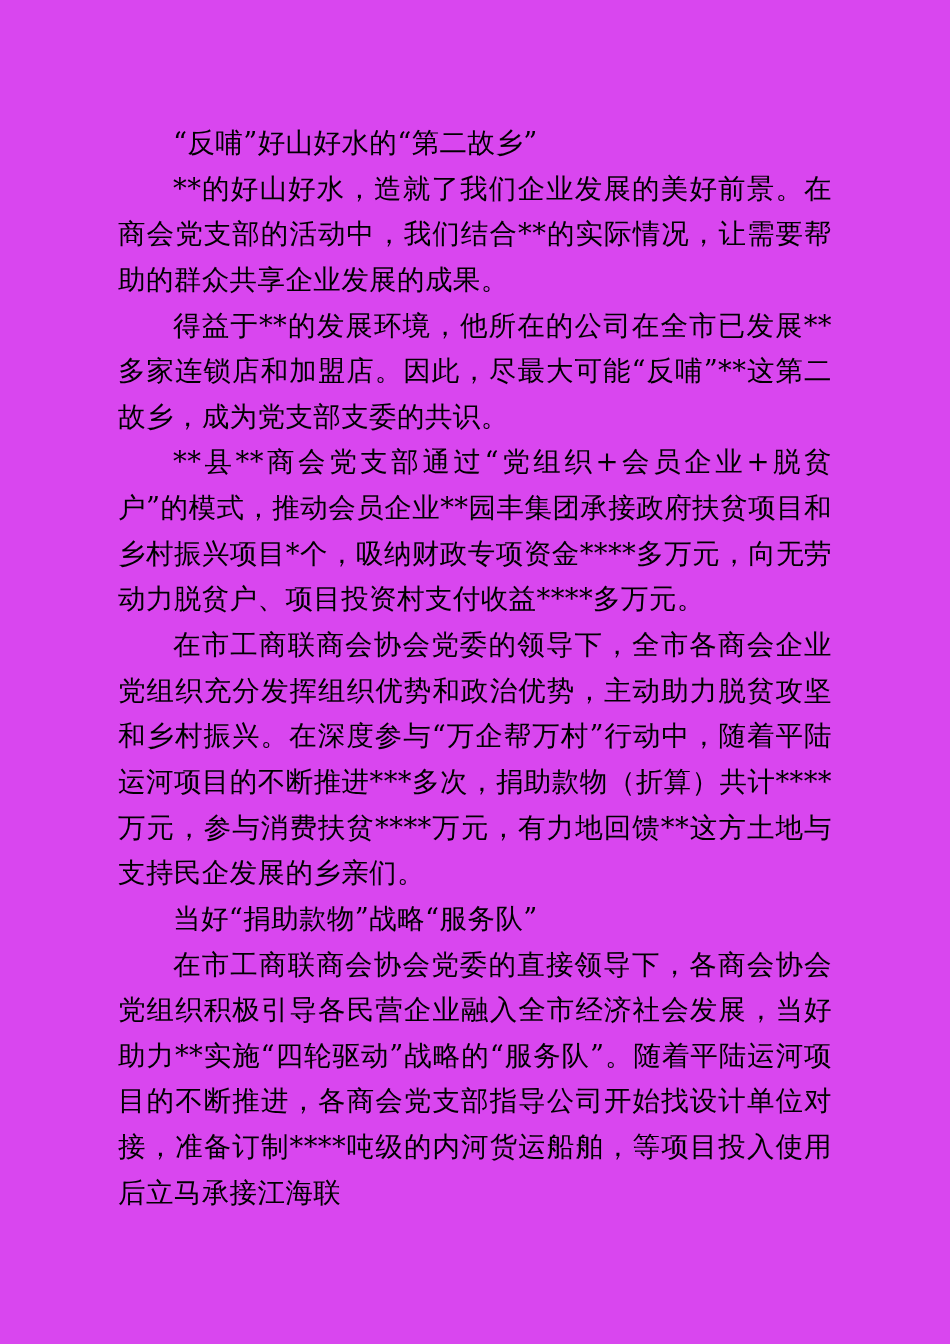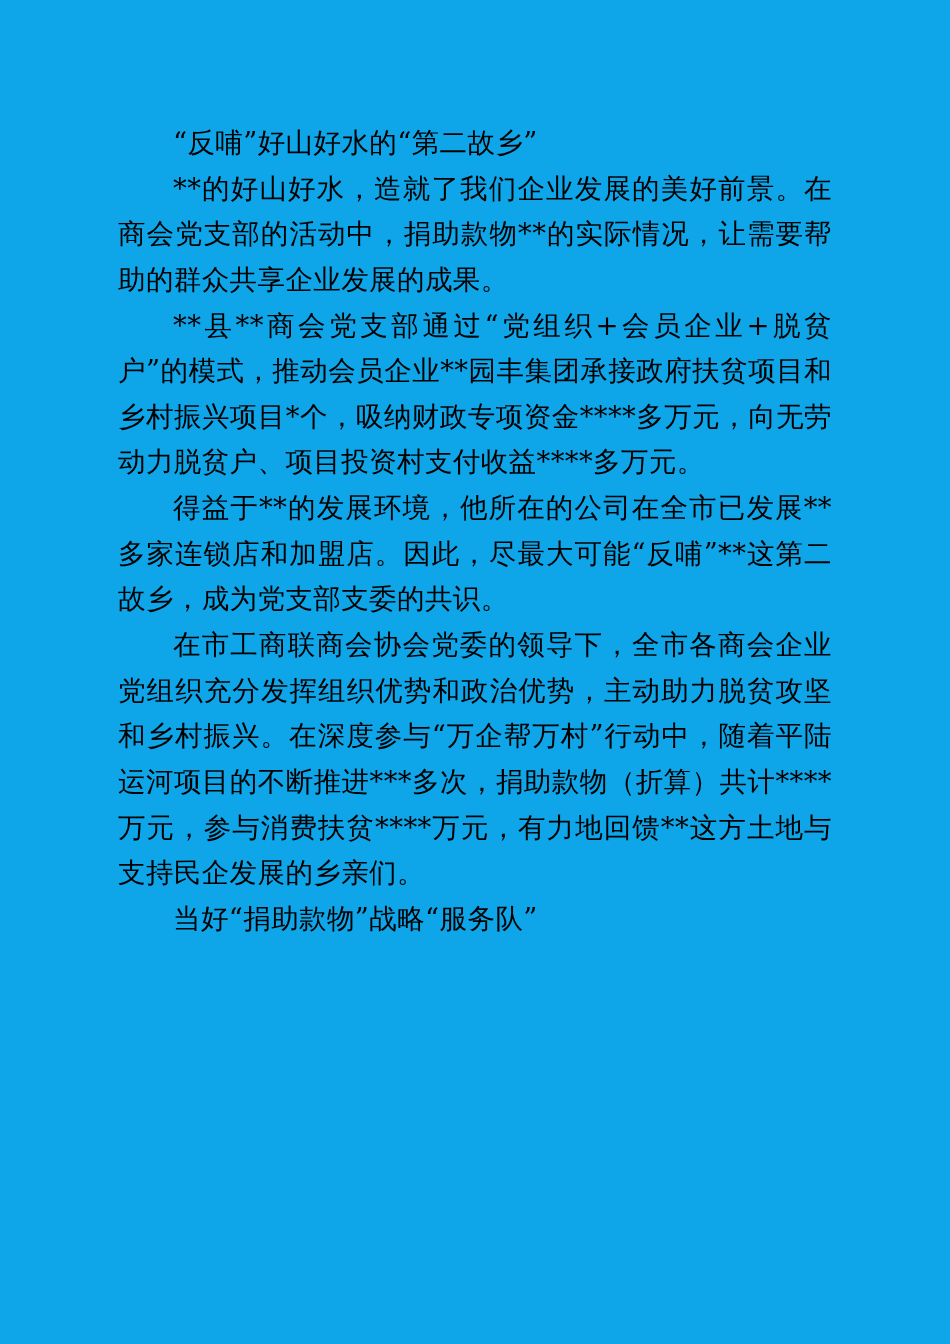--- a/index.html
+++ b/index.html
@@ -11,21 +11,21 @@
     width: 950px;
     height: 1344px;
     font-family: "DejaVu Serif", "Liberation Serif", serif;
     color: #000000;
     overflow: hidden;
   }
   .page {
     position: relative;
     width: 950px;
     height: 1344px;
-    background: #0ea5e9;
+    background: #d946ef;
     box-sizing: border-box;
     padding: 120px 118px 60px 118px;
   }
   .doc-body {
     font-size: 27.5px;
     line-height: 1.66;
     letter-spacing: 0.4px;
     text-align: justify;
     text-justify: inter-ideograph;
   }
@@ -37,19 +37,20 @@
   .para + .para {
     margin-top: 0px;
   }
 </style>
 </head>
 <body>
 
 <div class="page">
   <div class="doc-body">
     <p class="para">“反哺”好山好水的“第二故乡”</p>
-    <p class="para">**的好山好水，造就了我们企业发展的美好前景。在商会党支部的活动中，捐助款物**的实际情况，让需要帮助的群众共享企业发展的成果。</p>
+    <p class="para">**的好山好水，造就了我们企业发展的美好前景。在商会党支部的活动中，我们结合**的实际情况，让需要帮助的群众共享企业发展的成果。</p>
+    <p class="para">得益于**的发展环境，他所在的公司在全市已发展**多家连锁店和加盟店。因此，尽最大可能“反哺”**这第二故乡，成为党支部支委的共识。</p>
     <p class="para">**县**商会党支部通过“党组织+会员企业+脱贫户”的模式，推动会员企业**园丰集团承接政府扶贫项目和乡村振兴项目*个，吸纳财政专项资金****多万元，向无劳动力脱贫户、项目投资村支付收益****多万元。</p>
-    <p class="para">得益于**的发展环境，他所在的公司在全市已发展**多家连锁店和加盟店。因此，尽最大可能“反哺”**这第二故乡，成为党支部支委的共识。</p>
     <p class="para">在市工商联商会协会党委的领导下，全市各商会企业党组织充分发挥组织优势和政治优势，主动助力脱贫攻坚和乡村振兴。在深度参与“万企帮万村”行动中，随着平陆运河项目的不断推进***多次，捐助款物（折算）共计****万元，参与消费扶贫****万元，有力地回馈**这方土地与支持民企发展的乡亲们。</p>
     <p class="para">当好“捐助款物”战略“服务队”</p>
+    <p class="para">在市工商联商会协会党委的直接领导下，各商会协会党组织积极引导各民营企业融入全市经济社会发展，当好助力**实施“四轮驱动”战略的“服务队”。随着平陆运河项目的不断推进，各商会党支部指导公司开始找设计单位对接，准备订制****吨级的内河货运船舶，等项目投入使用后立马承接江海联</p>
   </div>
 </div>
 
 </body></html>

